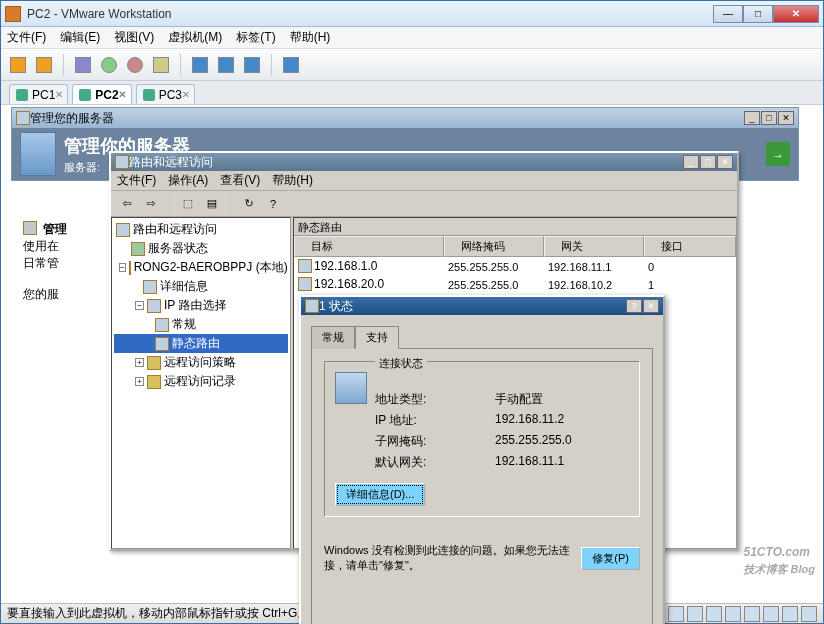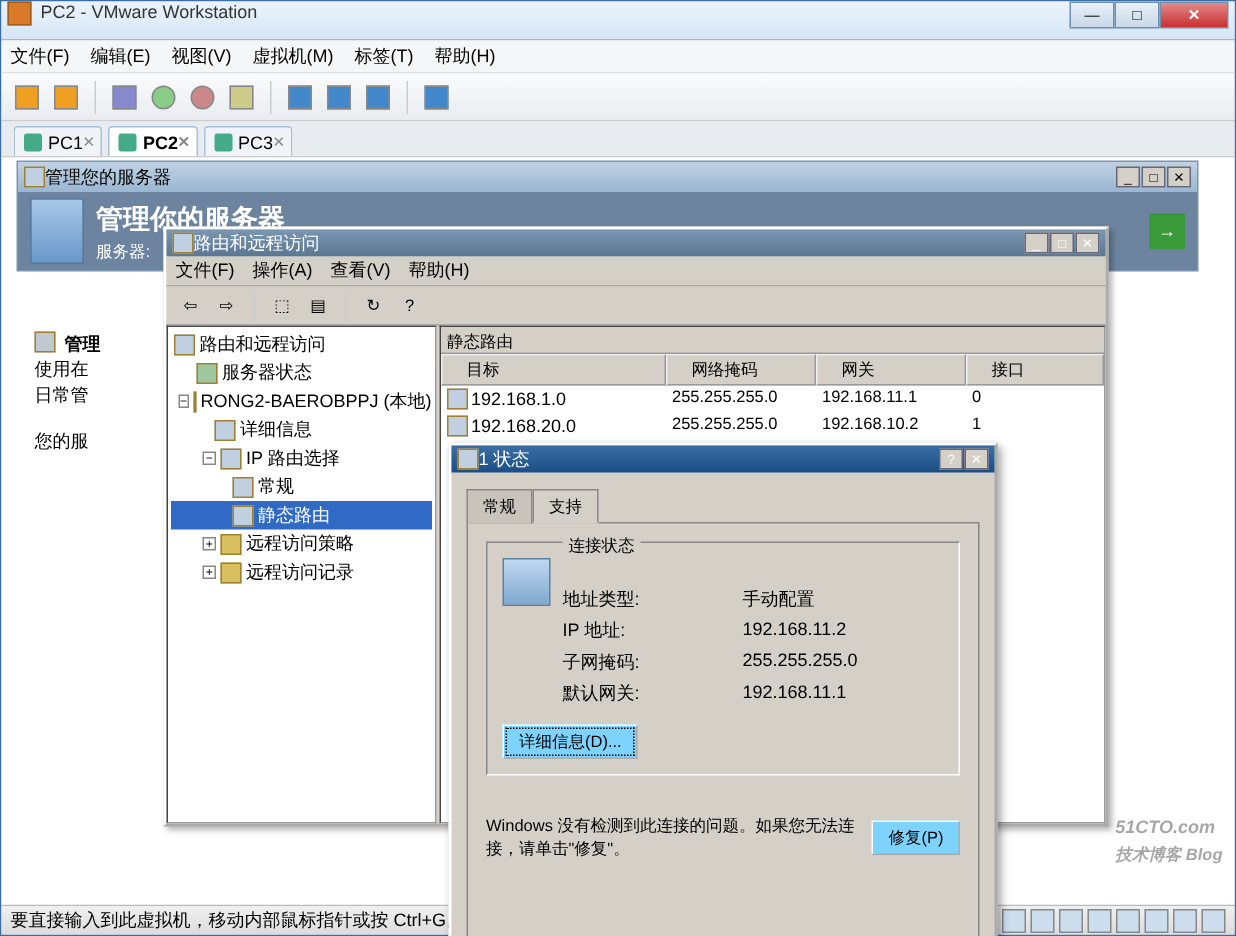--- a/index.html
+++ b/index.html
@@ -1,18 +1,18 @@
 <!DOCTYPE html>
 <html><head>
 <meta charset="utf-8">
 <style>
 *{box-sizing:border-box;margin:0;padding:0;font-family:"Microsoft YaHei",Tahoma,sans-serif;font-size:12px}
 body{width:824px;height:624px;overflow:hidden;background:#fff;position:relative}
 .win-frame{width:824px;height:624px;border:1px solid #3a6ea5;background:#fff;display:flex;flex-direction:column}
-.titlebar{height:26px;background:linear-gradient(#ebf3fb,#d6e6f6);display:flex;padding:0 4px;border-bottom:1px solid #a0b8d0}
+.titlebar{height:26px;background:linear-gradient(#ebf3fb,#d6e6f6);display:flex;align-items:center;padding:0 4px;border-bottom:1px solid #a0b8d0}
 .titlebar .icon{width:16px;height:16px;background:#d97a28;margin-right:6px;border:1px solid #a85a18}
 .titlebar .title{flex:1;color:#333}
 .winbtns{display:flex;gap:0}
 .winbtn{width:30px;height:18px;border:1px solid #6f8fb0;background:linear-gradient(#e8f0f8,#c8d8e8);font-size:10px;display:flex;align-items:center;justify-content:center;cursor:pointer}
 .winbtn.close{background:linear-gradient(#e28a8a,#c93030);width:46px;color:#fff;font-weight:bold}
 .menubar{height:22px;background:#f5f6f7;display:flex;align-items:center;padding:0 6px;gap:14px;border-bottom:1px solid #ddd}
 .menubar span{cursor:pointer}
 .toolbar{height:32px;background:linear-gradient(#fafbfc,#e8ecf0);border-bottom:1px solid #ccc;display:flex;align-items:center;padding:0 6px;gap:4px}
 .tb-btn{width:22px;height:22px;border:1px solid transparent;display:flex;align-items:center;justify-content:center}
 .tb-sep{width:1px;height:22px;background:#ccc;margin:0 4px}
@@ -47,21 +47,21 @@
 .tree-ind{display:inline-block}
 .tree-exp{width:9px;height:9px;border:1px solid #888;font-size:8px;line-height:7px;text-align:center;background:#fff}
 .tree-ico{width:14px;height:14px;background:#d8c060;border:1px solid #a08030;display:inline-block}
 .tree-ico.srv{background:#a0c8a0}
 .tree-ico.pc{background:#c0d0e0}
 .list{flex:1;background:#fff;border:1px inset #999;margin-left:2px}
 .list-header{height:18px;background:#d4d0c8;border-bottom:1px solid #999;padding:2px 4px;font-size:11px}
 .list-cols{display:flex;background:#d4d0c8}
 .list-col{border:1px outset #eee;padding:2px 16px;font-size:11px}
 .list-row{display:flex;padding:1px 0}
-.list-cell{padding:1px 4px;font-size:11px;display:flex;align-items:flex-start;gap:2px}
+.list-cell{padding:1px 4px;font-size:11px;display:flex;align-items:flex-end;gap:2px}
 .status-win{position:absolute;left:298px;top:190px;width:366px;height:386px;background:#d4d0c8;border:2px outset #fff;box-shadow:2px 2px 6px rgba(0,0,0,.4)}
 .status-title{height:18px;background:linear-gradient(#3a6ea5,#1a4e85);color:#fff;display:flex;align-items:center;padding:0 4px;font-size:11px}
 .status-title .t{flex:1}
 .status-body{padding:10px}
 .stabs{display:flex;position:relative;top:1px;z-index:2}
 .stab{padding:3px 10px;background:#d4d0c8;border:1px solid #888;border-bottom:none;cursor:pointer;font-size:11px}
 .stab.active{background:#d4d0c8;border-bottom:1px solid #d4d0c8;position:relative;z-index:3}
 .stab:not(.active){background:#c8c4bc}
 .spanel{border:1px solid #888;background:#d4d0c8;padding:12px;min-height:300px}
 .sgroup{border:1px solid #fff;border-top-color:#888;border-left-color:#888;padding:10px;margin-bottom:16px}

